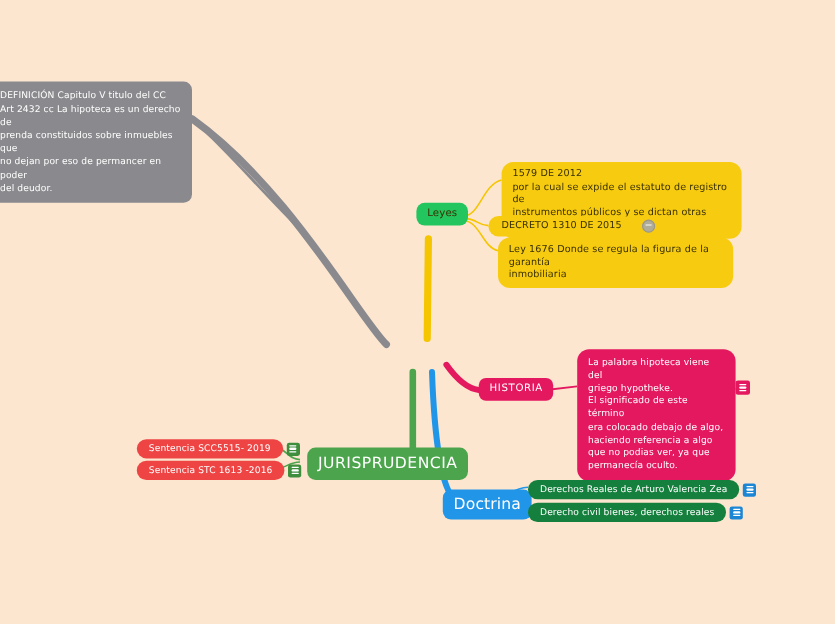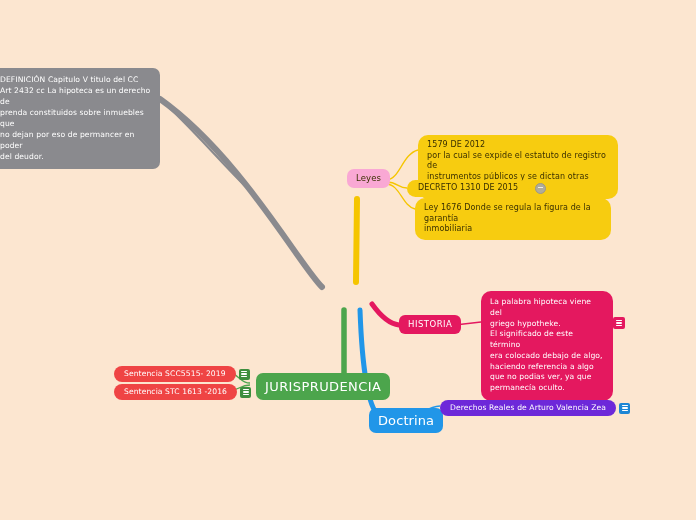--- a/index.html
+++ b/index.html
@@ -83,21 +83,21 @@
     line-height: 1.45;
     padding: 6px 8px 7px 8px;
   }
 
   
   #node-leyes {
     left: 347px;
     top: 133px;
   }
   #node-leyes .bubble {
-    background: #f9a8d4;
+    background: #22c55e;
     color: #3A3000;
     font-size: 8.5px;
     padding: 4px 9px;
     border-radius: 7px;
   }
   .y-child .bubble {
     background: #F7CC10;
     color: #3A3000;
     border-radius: 10px;
   }
@@ -152,21 +152,21 @@
   
   #node-doctrina { left: 369px; top: 372px; }
   #node-doctrina .bubble {
     background: #2196E8;
     color: #FFFFFF;
     font-size: 13px;
     padding: 4px 9px;
     border-radius: 7px;
   }
   .b-child .bubble {
-    background: #6d28d9;
+    background: #15803d;
     color: #FFFFFF;
     border-radius: 10px;
     padding: 3px 10px;
     font-size: 7.6px;
   }
   #node-derechos-reales { left: 440px; top: 364px; }
   #node-derecho-civil { left: 440px; top: 383px; }
 
   
   .note-icon {
@@ -322,14 +322,22 @@
 
   <div class="node b-child" id="node-derechos-reales">
     <div class="bubble">Derechos Reales de Arturo Valencia Zea</div>
     <span class="note-icon note-blue">
       <i></i>
         <i></i>
         <i></i>
     </span>
   </div>
 
+  <div class="node b-child" id="node-derecho-civil">
+    <div class="bubble">Derecho civil bienes, derechos reales</div>
+    <span class="note-icon note-blue">
+      <i></i>
+        <i></i>
+        <i></i>
+    </span>
+  </div>
 
 </div>
 
 </body></html>

